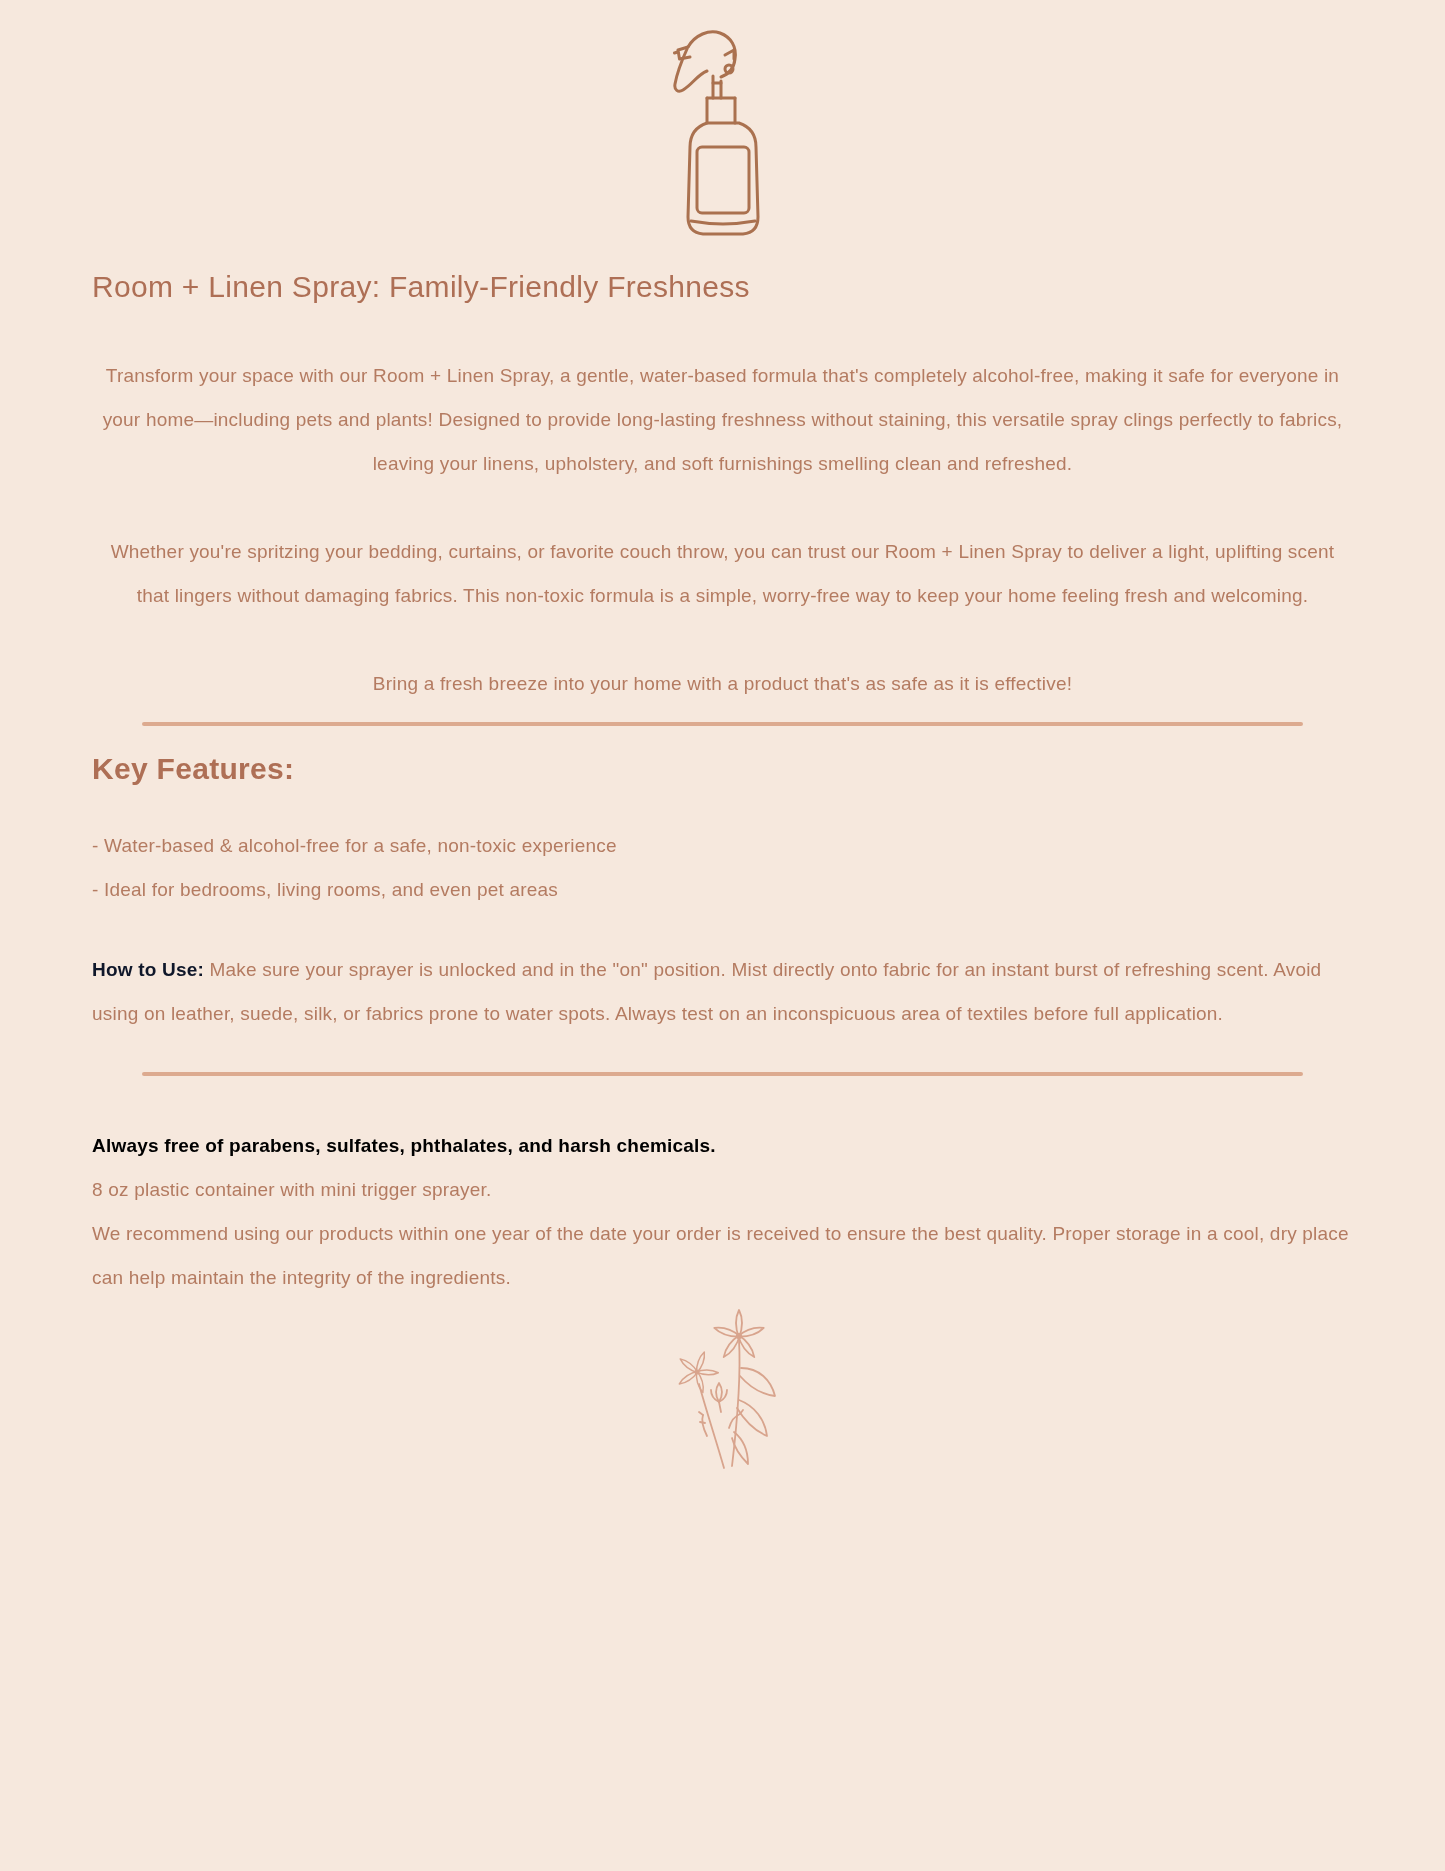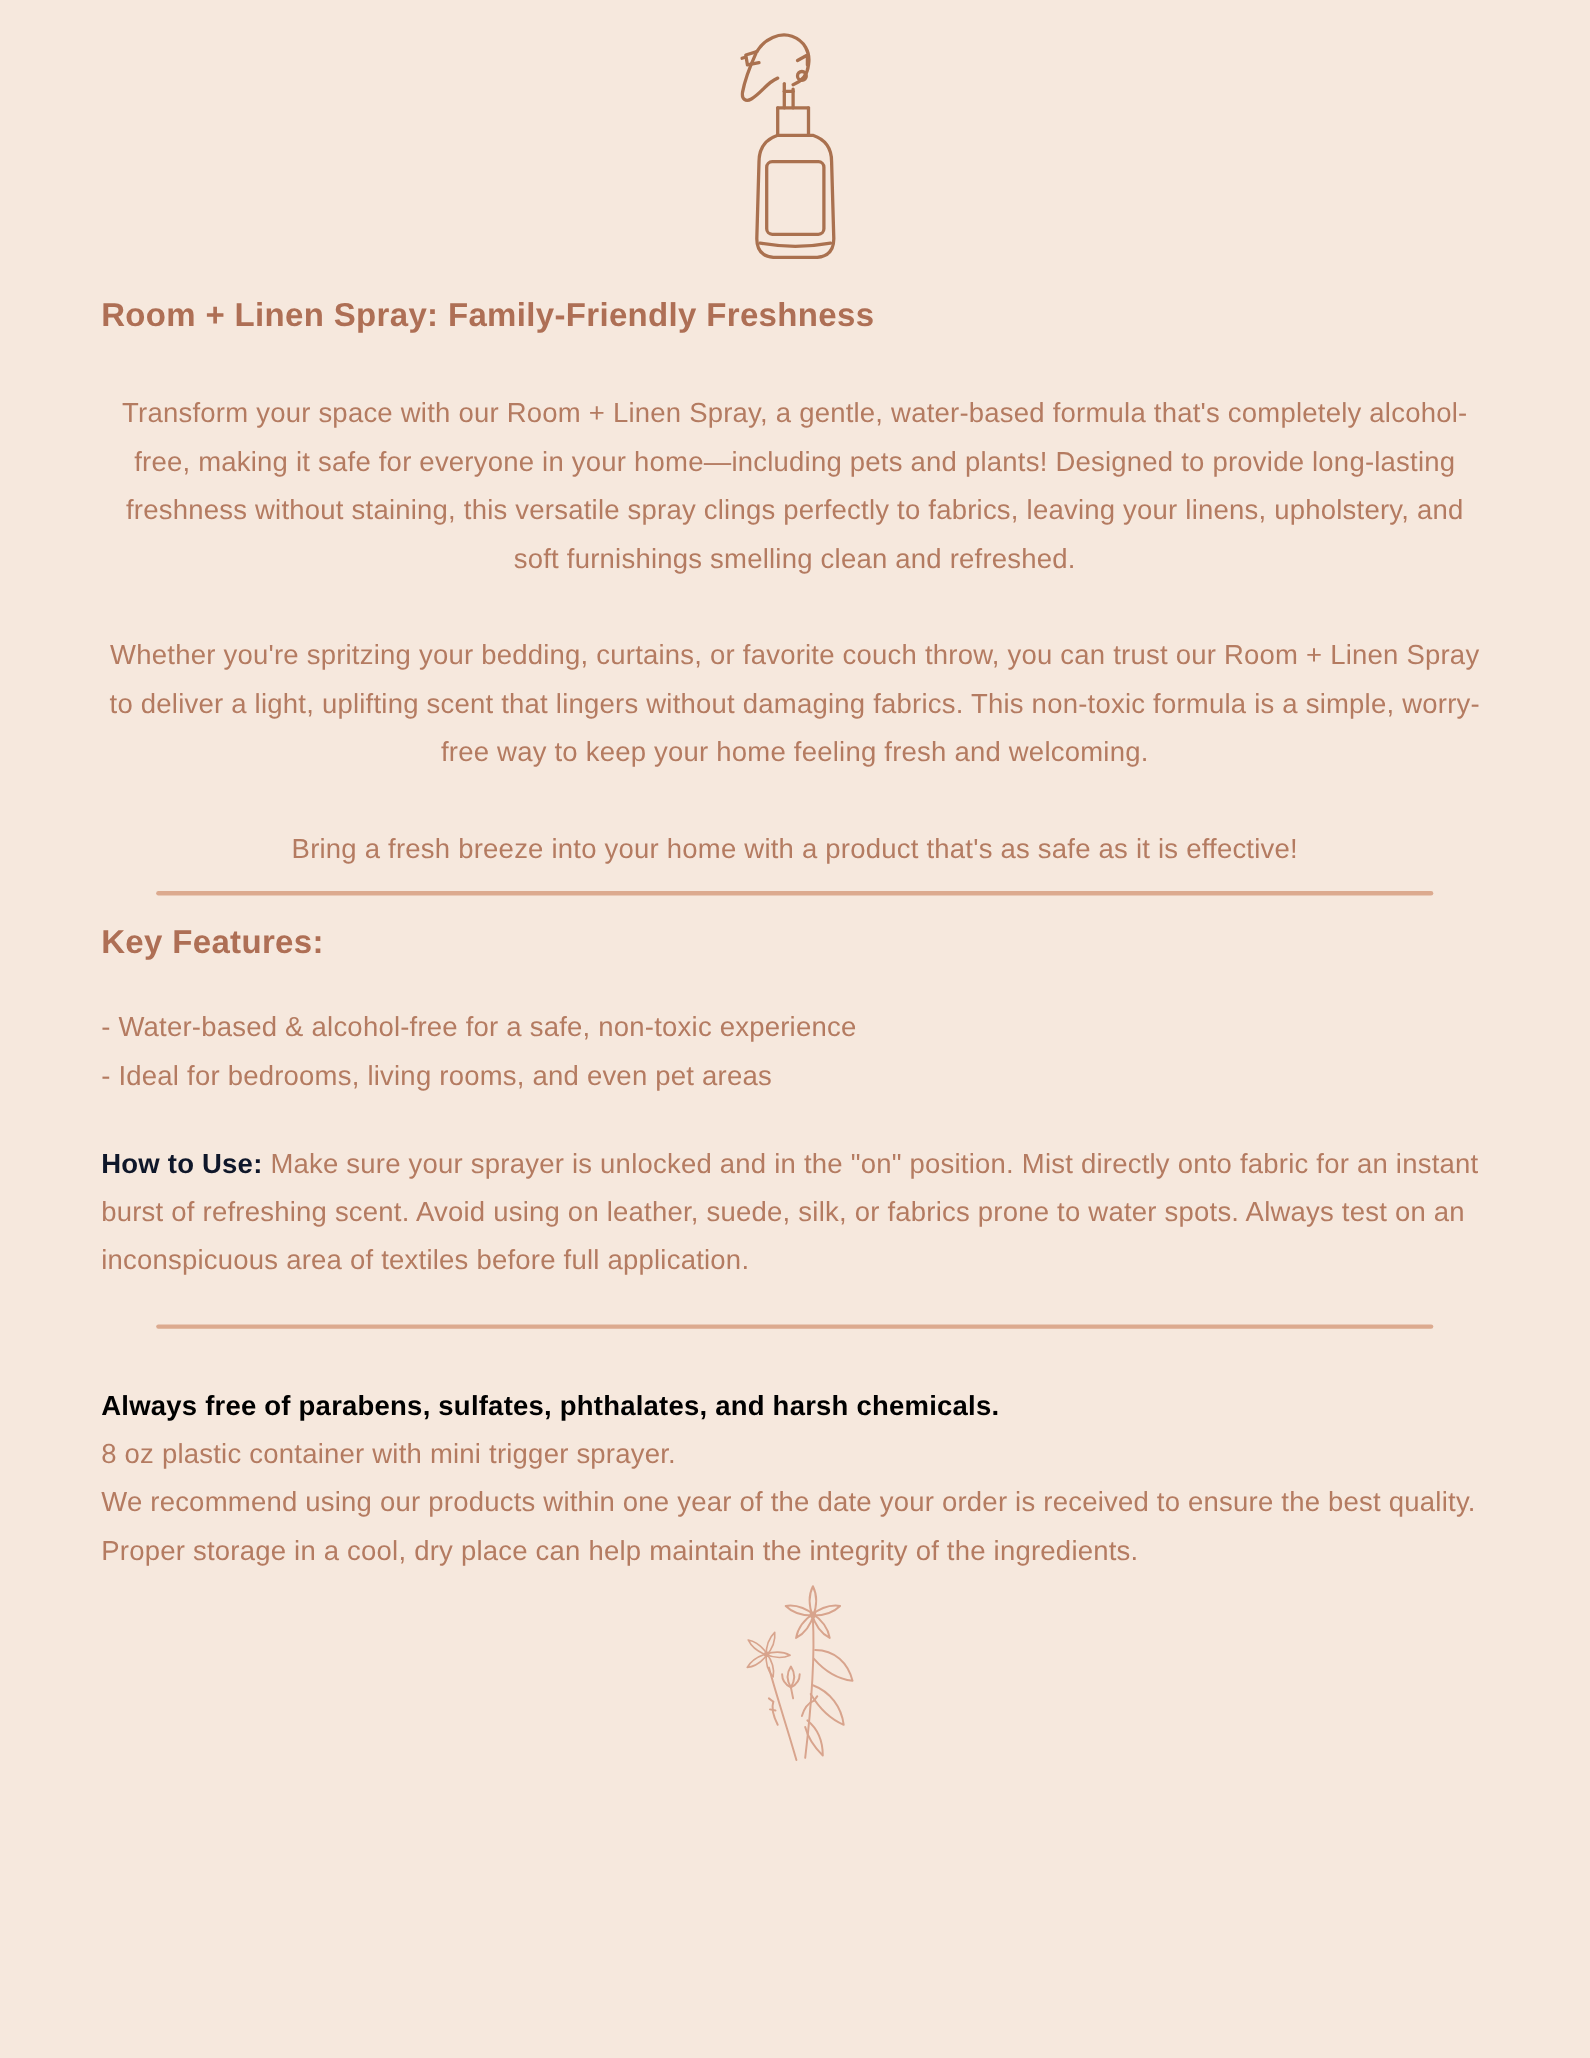--- a/index.html
+++ b/index.html
@@ -9,25 +9,25 @@
     height:1871px;
     background:#f6e8dd;
     font-family:"Liberation Sans","DejaVu Sans",sans-serif;
     color:#b47b61;
     overflow:hidden;
   }
   .icon-row{display:flex;justify-content:center;padding-top:26px;}
   .page-title{
     margin:30px 92px 0 92px;
     font-size:30px;
-    font-weight:700;
+    font-weight:400;
     color:#ae6f55;
     letter-spacing:.3px;
   }
-  .body-text{font-size:25px;line-height:44px;letter-spacing:.2px;font-weight:400;}
+  .body-text{font-size:19px;line-height:44px;letter-spacing:.2px;font-weight:400;}
   .centered{text-align:center;width:1261px;margin:44px auto 0 auto;}
   .centered.first{margin-top:50px;}
   .divider{
     width:1161px;height:4px;border-radius:2px;
     background:#dcaa8f;margin:16px auto 0 auto;border:none;
   }
   .divider.second{margin-top:36px;}
   .section-heading{
     margin:26px 92px 0 92px;
     font-size:30px;font-weight:700;color:#ae6f55;letter-spacing:.3px;

